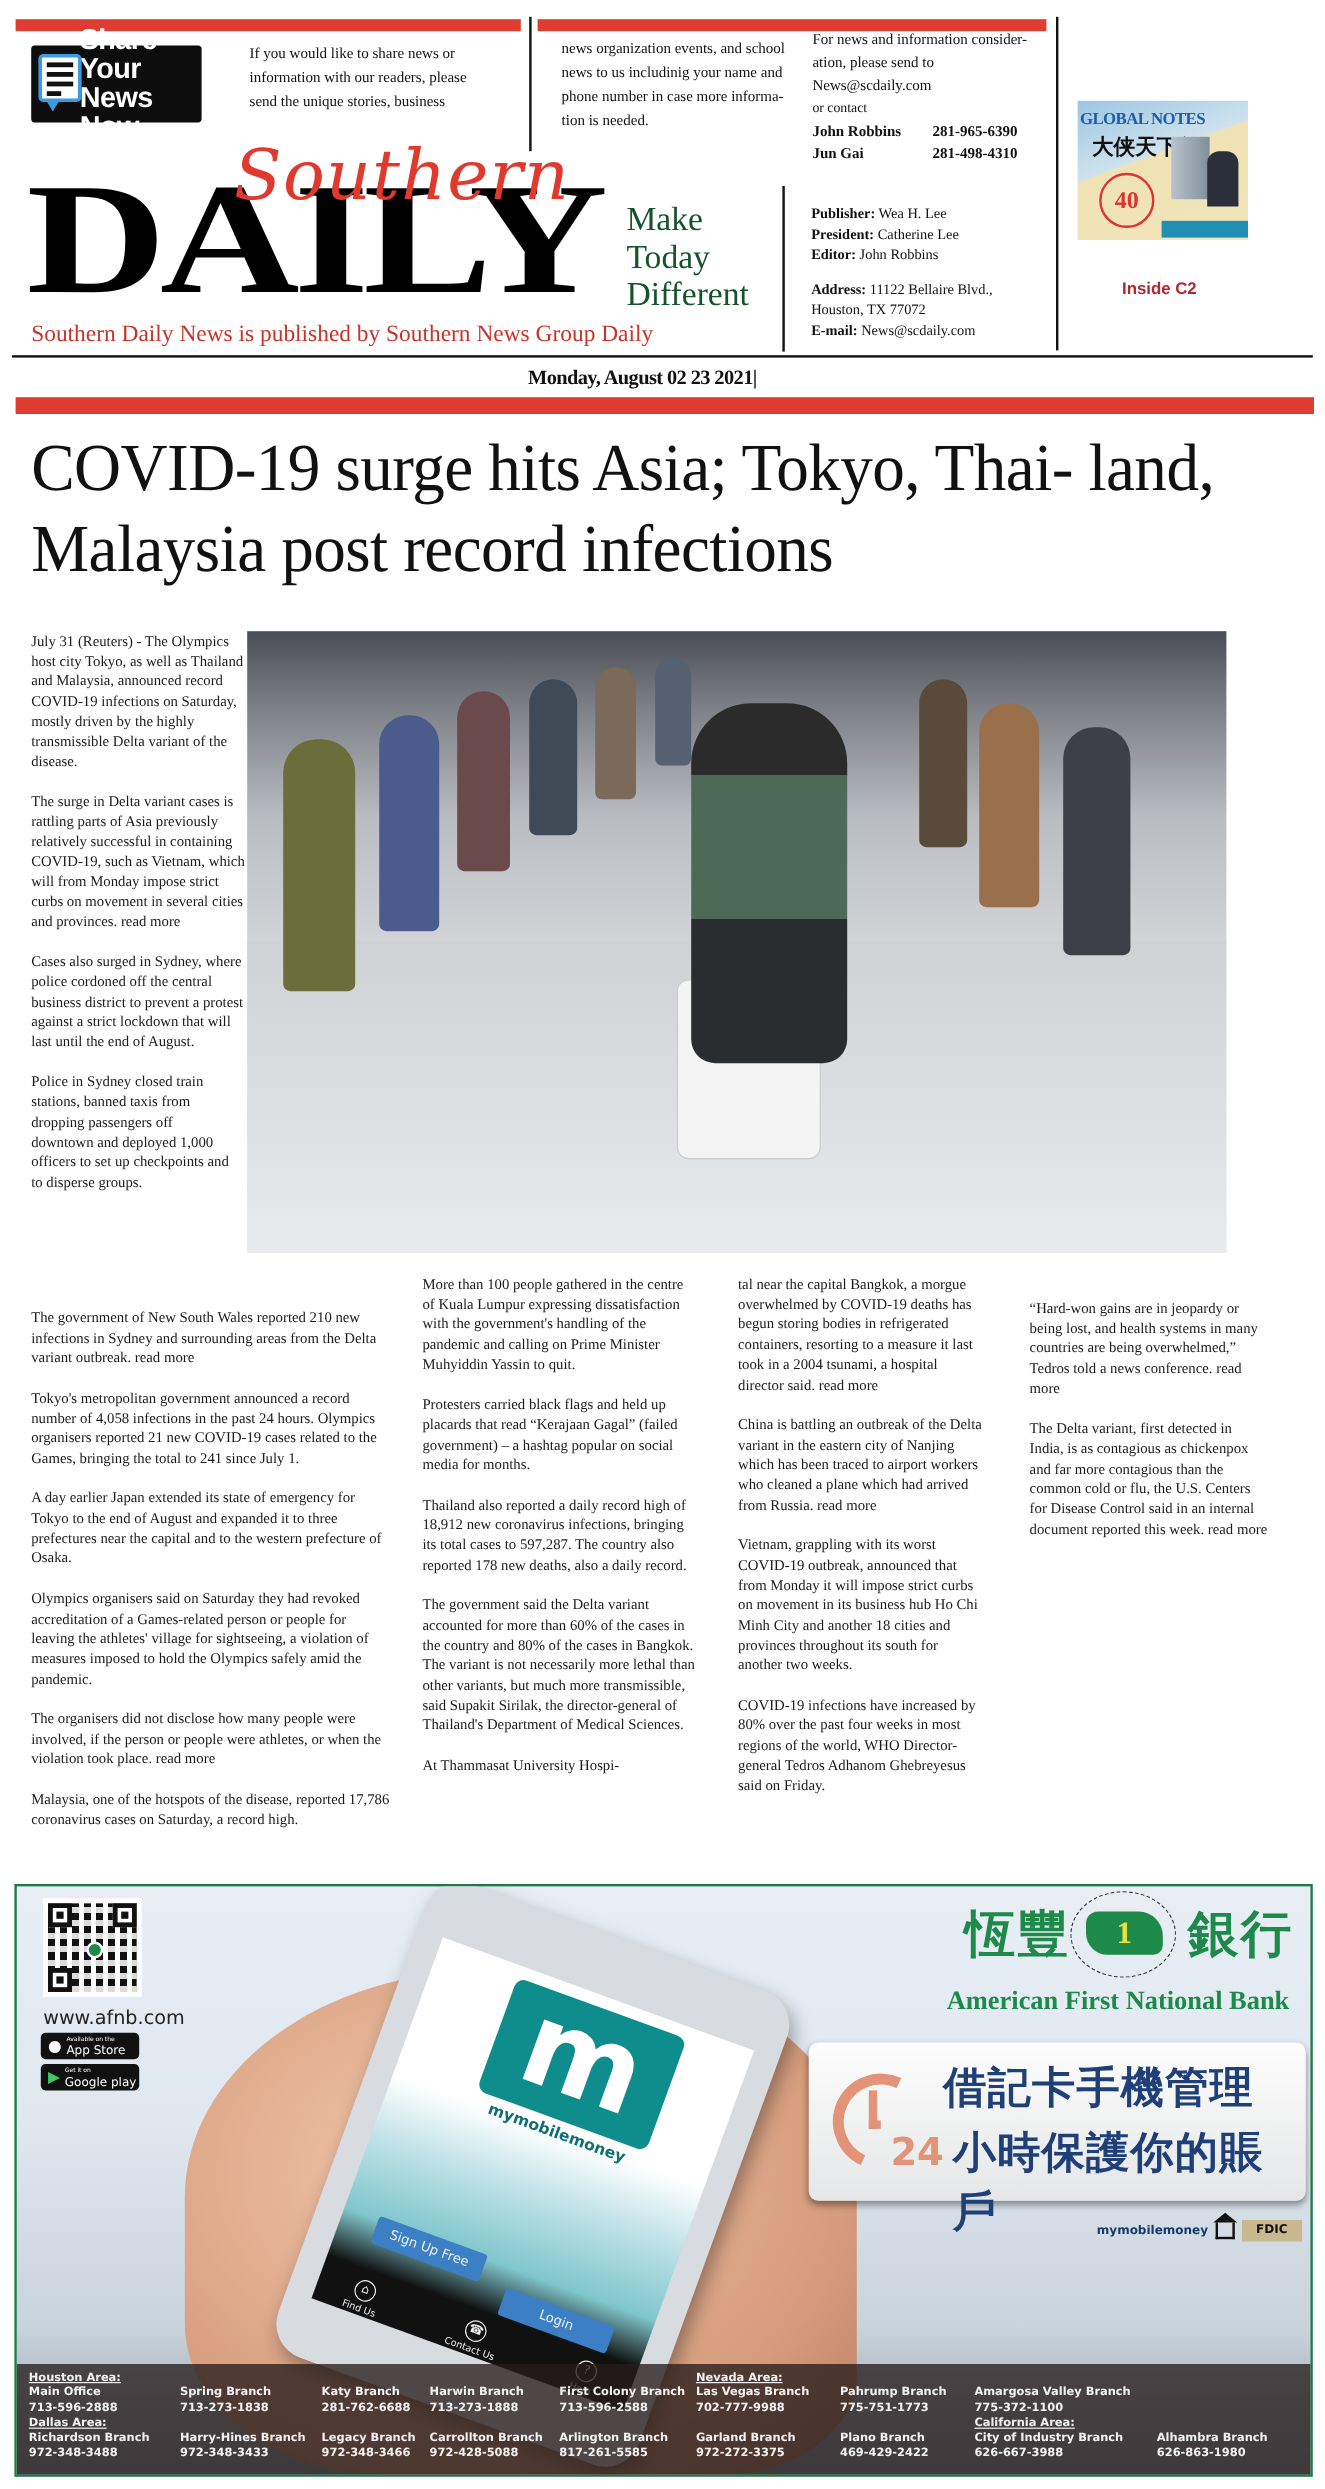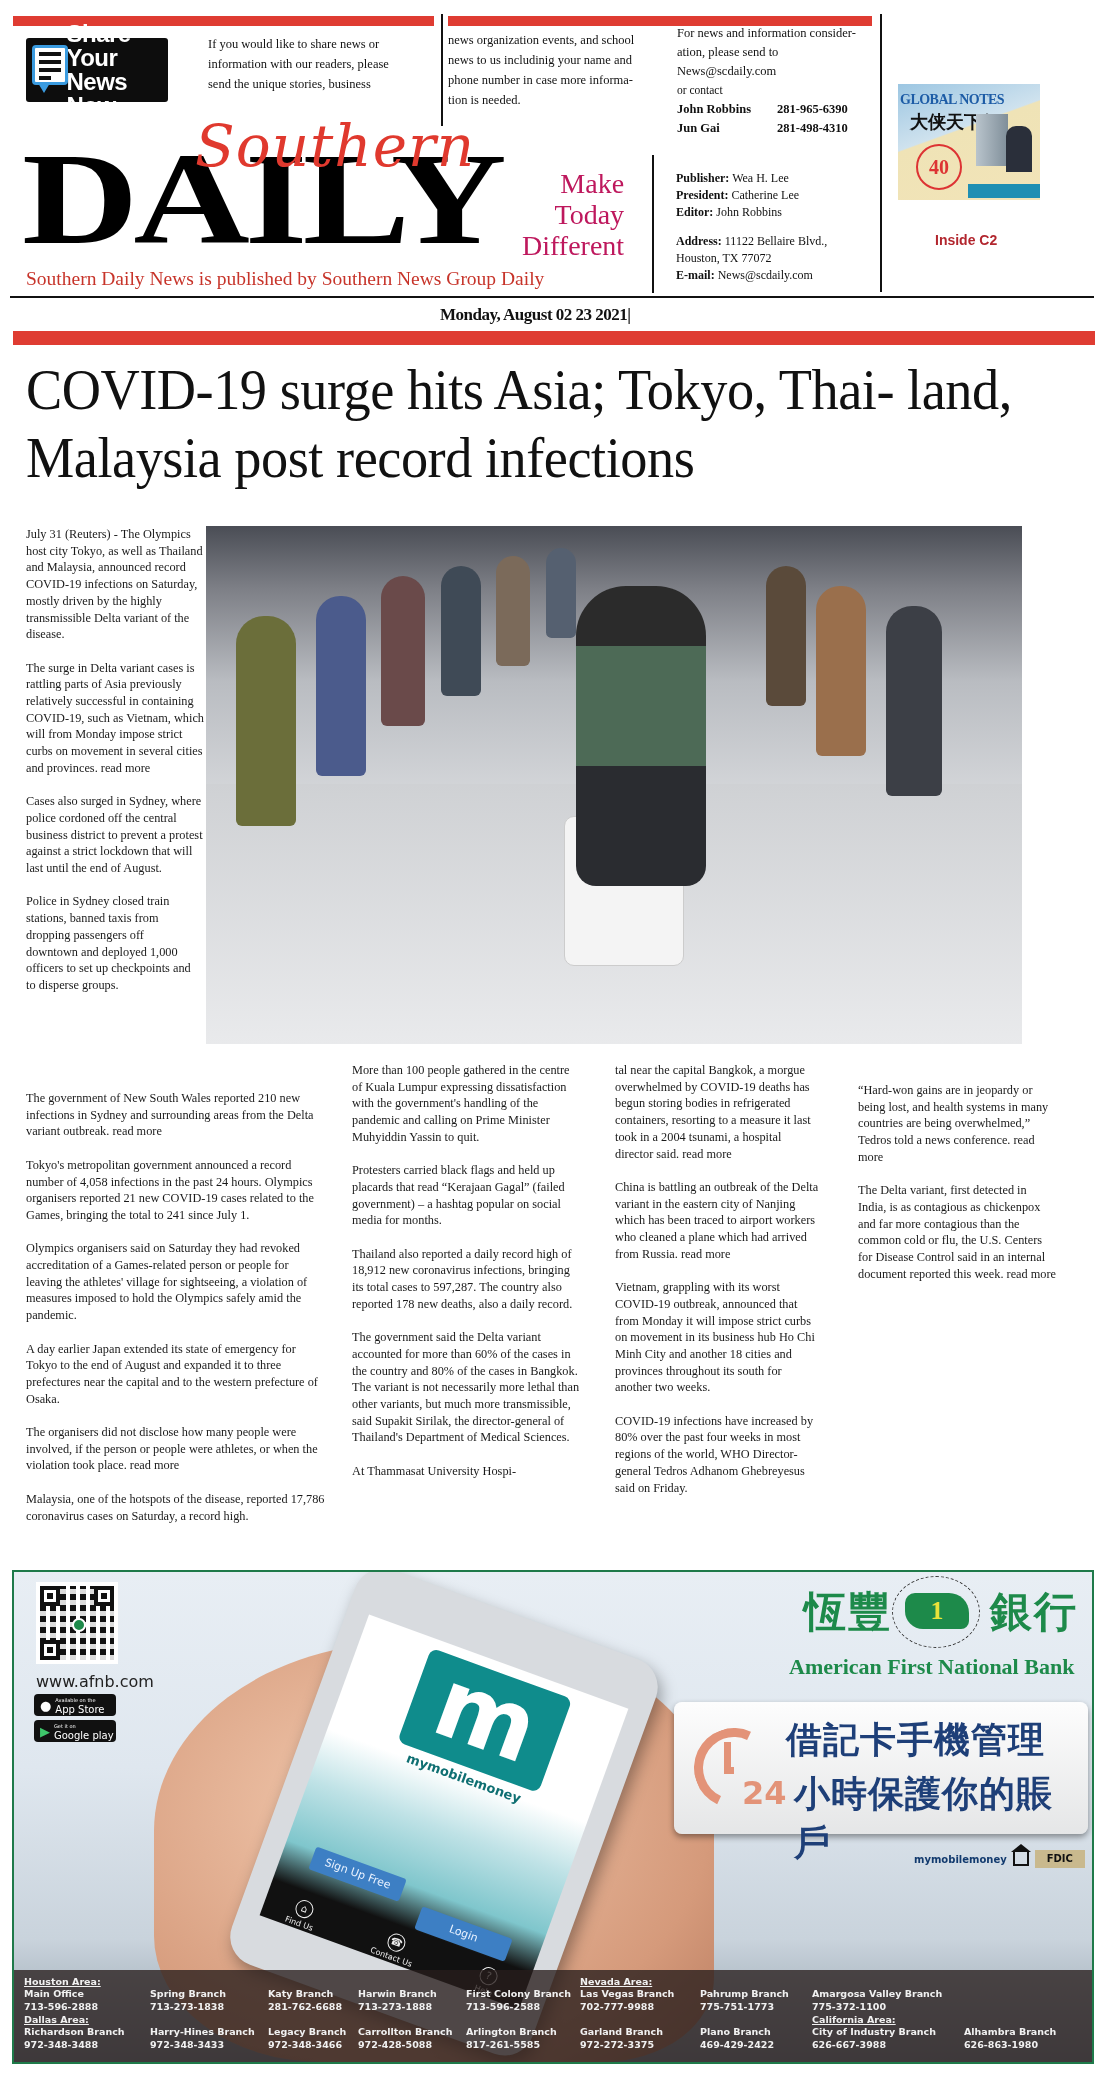--- a/index.html
+++ b/index.html
@@ -13,21 +13,21 @@
   .share-badge { left: 26px; top: 38px; width: 142px; height: 64px; background: #0d0d0d; border-radius: 3px; display: flex; align-items: center; padding: 4px 6px; }
   .share-icon { width: 36px; height: 50px; position: relative; margin-right: 6px; }
   .share-icon .bubble { position: absolute; left: 0; top: 0; width: 36px; height: 40px; background: #fff; border: 3px solid #3a9be0; border-radius: 4px; }
   .share-icon .bubble i { display: block; height: 4px; background: #111; margin: 4px 4px 0; }
   .share-icon .tail { position: absolute; left: 6px; top: 38px; width: 0; height: 0; border-left: 6px solid transparent; border-right: 6px solid transparent; border-top: 10px solid #3a9be0; }
   .share-text { color: #fff; font-family: "Liberation Sans", sans-serif; font-weight: bold; font-size: 24px; line-height: 24px; letter-spacing: -0.5px; }
   .mast-text { font-size: 12.5px; line-height: 20px; color: #111; }
   .mast-text b { font-weight: bold; }
   .logo-daily { left: 22px; top: 140px; font-family: "Liberation Serif", serif; font-weight: 900; font-size: 132px; line-height: 118px; letter-spacing: -4px; color: #000; transform: scaleX(1.22); transform-origin: left top; }
   .logo-southern { left: 195px; top: 116px; font-family: "DejaVu Serif", serif; font-style: italic; color: #e0392e; font-size: 58px; line-height: 60px; letter-spacing: 1px; }
-  .logo-tag { left: 522px; top: 168px; color: #be185d; font-size: 28px; line-height: 31px; text-align: right; font-family: "Liberation Serif", serif; }
+  .logo-tag { left: 522px; top: 168px; color: #14532d; font-size: 28px; line-height: 31px; text-align: left; font-family: "Liberation Serif", serif; }
   .logo-sub { left: 26px; top: 268px; color: #c7342a; font-size: 19.5px; }
   .hline { position: absolute; height: 2px; background: #111; }
   .dateline { left: 440px; top: 305px; font-size: 17px; font-weight: bold; font-family: "Liberation Serif", serif; letter-spacing: -0.5px; }
   .inside-ad { left: 898px; top: 84px; width: 142px; height: 116px; overflow: hidden; background: linear-gradient(160deg, #9cc6e2 0%, #cfe2ee 40%, #efe3b6 41%, #f2e4b8 100%); }
   .inside-ad .t1 { position: absolute; left: 2px; top: 8px; color: #1d5ca6; font-weight: bold; font-size: 14px; font-family: "Liberation Serif", serif; letter-spacing: -0.5px; }
   .inside-ad .t2 { position: absolute; left: 12px; top: 26px; color: #111; font-size: 18px; font-weight: bold; }
   .inside-ad .seal { position: absolute; left: 18px; top: 60px; width: 46px; height: 46px; border: 2px solid #d33; border-radius: 50%; color: #d33; font-weight: bold; font-size: 20px; text-align: center; line-height: 42px; }
   .inside-ad .bld { position: absolute; left: 78px; top: 30px; width: 32px; height: 52px; background: linear-gradient(90deg, #b9c4cc, #7f8e99); }
   .inside-ad .man { position: absolute; left: 108px; top: 42px; width: 26px; height: 46px; background: #2a2f3a; border-radius: 10px 10px 0 0; }
   .inside-ad .banner { position: absolute; left: 70px; bottom: 2px; width: 72px; height: 14px; background: #1f8fb3; }
@@ -122,21 +122,21 @@
     <div>Share Your</div>
     <div>News Now</div>
   </div>
 </div>
 
 <div class="abs mast-text" style="left:208px;top:34px;width:230px;">
   <div>If you would like to share news or</div>
   <div>information with our readers, please</div>
   <div>send the unique stories, business</div>
 </div>
-<div class="abs mast-text" style="left:448px;top:30px;width:225px;">
+<div class="abs mast-text" style="left:468px;top:30px;width:225px;">
   <div>news organization events, and school</div>
   <div>news to us includinig your name and</div>
   <div>phone number in case more informa-</div>
   <div>tion is needed.</div>
 </div>
 <div class="abs mast-text" style="left:677px;top:24px;width:200px;line-height:19px;">
   <div>For news and information consider-</div>
   <div>ation, please send to</div>
   <div>News@scdaily.com</div>
   <div style="font-size:11.5px">or contact</div>
@@ -203,22 +203,22 @@
   <div class="person" style="left:560px;top:40px;width:40px;height:140px;border-radius:20px 20px 6px 6px;background:#5a4a3a;"></div>
   <div class="person" style="left:610px;top:60px;width:50px;height:170px;border-radius:24px 24px 6px 6px;background:#9a6f4c;"></div>
   <div class="person" style="left:680px;top:80px;width:56px;height:190px;border-radius:26px 26px 6px 6px;background:#3c3f46;"></div>
   <div class="chair" style="left:358px;top:290px;width:120px;height:150px;border-radius:10px;"></div>
   <div class="person" style="left:370px;top:60px;width:130px;height:300px;border-radius:50px 50px 20px 20px;background:linear-gradient(180deg,#2b2b2b 0 20%, #4d6a56 20% 60%, #2a2c30 60%);"></div>
 </div>
 
 <div class="abs body-text col-left-bottom">
   <p>The government of New South Wales reported 210 new infections in Sydney and surrounding areas from the Delta variant outbreak. read more</p>
   <p>Tokyo's metropolitan government announced a record number of 4,058 infections in the past 24 hours. Olympics organisers reported 21 new COVID-19 cases related to the Games, bringing the total to 241 since July 1.</p>
+  <p>A day earlier Japan extended its state of emergency for Tokyo to the end of August and expanded it to three prefectures near the capital and to the western prefecture of Osaka.</p>
   <p>Olympics organisers said on Saturday they had revoked accreditation of a Games-related person or people for leaving the athletes' village for sightseeing, a violation of measures imposed to hold the Olympics safely amid the pandemic.</p>
-  <p>A day earlier Japan extended its state of emergency for Tokyo to the end of August and expanded it to three prefectures near the capital and to the western prefecture of Osaka.</p>
   <p>The organisers did not disclose how many people were involved, if the person or people were athletes, or when the violation took place. read more</p>
   <p>Malaysia, one of the hotspots of the disease, reported 17,786 coronavirus cases on Saturday, a record high.</p>
 </div>
 
 <div class="abs body-text col-2">
   <p>More than 100 people gathered in the centre of Kuala Lumpur expressing dissatisfaction with the government's handling of the pandemic and calling on Prime Minister Muhyiddin Yassin to quit.</p>
   <p>Protesters carried black flags and held up placards that read “Kerajaan Gagal” (failed government) – a hashtag popular on social media for months.</p>
   <p>Thailand also reported a daily record high of 18,912 new coronavirus infections, bringing its total cases to 597,287. The country also reported 178 new deaths, also a daily record.</p>
   <p>The government said the Delta variant accounted for more than 60% of the cases in the country and 80% of the cases in Bangkok. The variant is not necessarily more lethal than other variants, but much more transmissible, said Supakit Sirilak, the director-general of Thailand's Department of Medical Sciences.</p>
   <p>At Thammasat University Hospi-</p>

